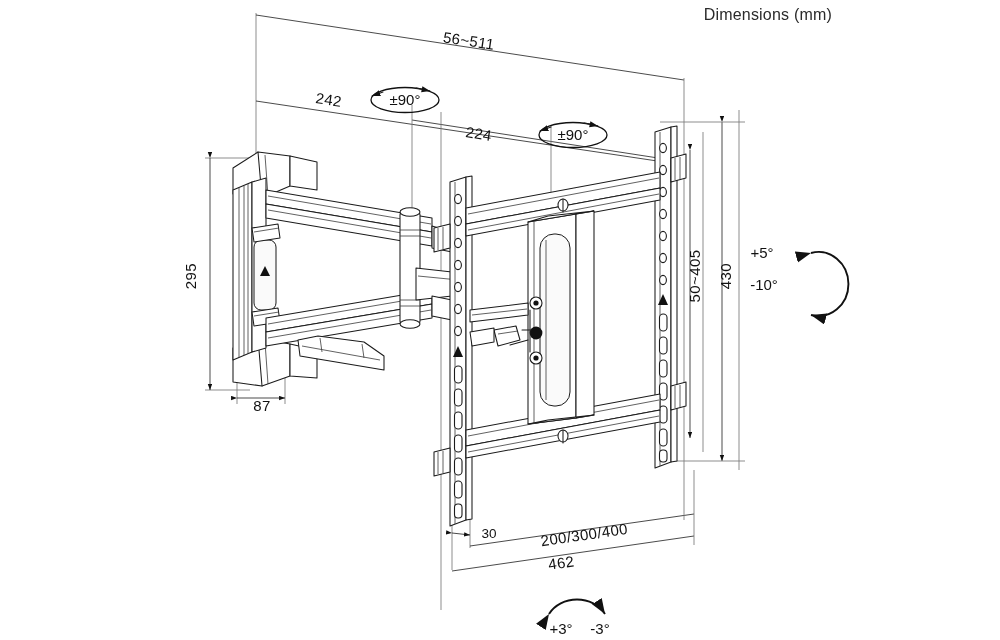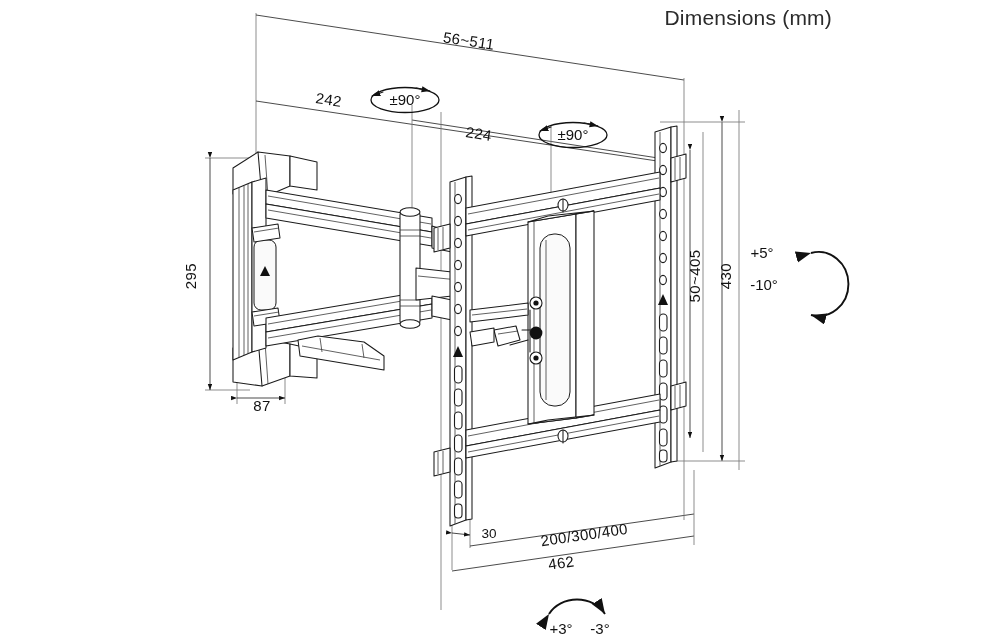--- a/index.html
+++ b/index.html
@@ -25,21 +25,21 @@
     position: absolute;
     left: 0;
     top: 0;
     width: 1000px;
     height: 640px;
   }
   .hdr {
     position: absolute;
     right: 168px;
     top: 6px;
-    font-size: 21px;
+    font-size: 16px;
     letter-spacing: .2px;
     color: #2b2b2b;
     white-space: nowrap;
   }
   
   text {
     font-family: "Liberation Sans", sans-serif;
     fill: #111111;
   }
   .dimtext {

